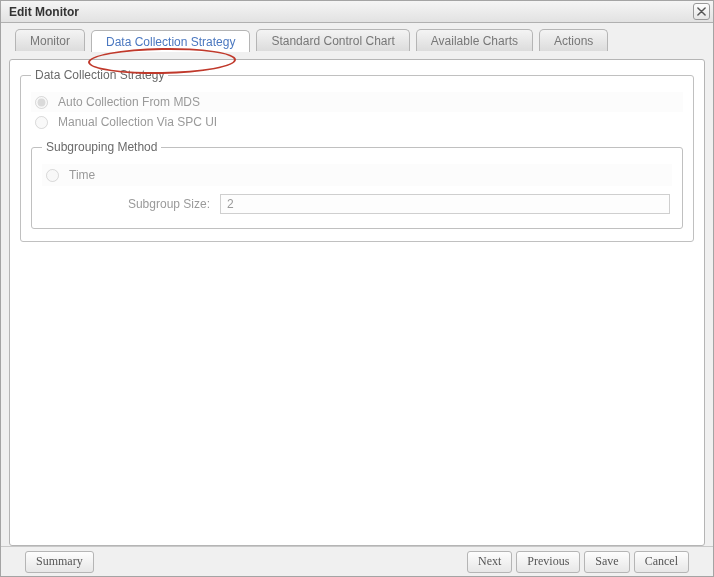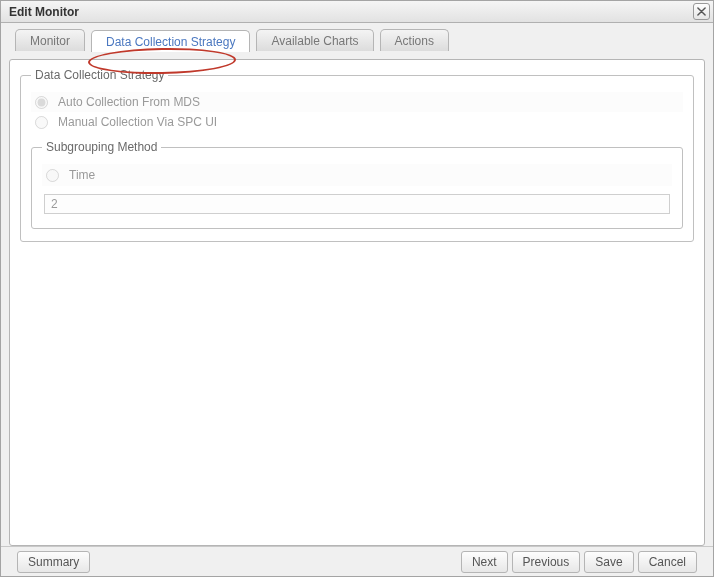--- a/index.html
+++ b/index.html
@@ -150,21 +150,22 @@
     color: #9a9a9a;
     background: #fdfdfd;
     font-size: 12px;
   }
   .footer {
     height: 30px;
     border-top: 1px solid #c9c9c9;
     background: #f0f0f0;
     display: flex;
     align-items: center;
-    padding: 0 16px;
+    padding: 0 24px;
+    font-family: Liberation Serif, serif;
   }
   .footer .spacer { flex: 1; }
   .btn {
     background: linear-gradient(#fdfdfd, #e7e7e7);
     border: 1px solid #b5b5b5;
     border-radius: 3px;
     padding: 3px 10px;
     color: #555;
     font-size: 12px;
     cursor: pointer;
@@ -208,20 +209,23 @@
     <div class="ring"></div>
 
     <div class="tabstrip">
       <div class="tab">
         <span>Monitor</span>
       </div>
       <div class="tab active">
         <span>Data Collection Strategy</span>
       </div>
       <div class="tab">
+        <span>Standard Control Chart</span>
+      </div>
+      <div class="tab">
         <span>Available Charts</span>
       </div>
       <div class="tab">
         <span>Actions</span>
       </div>
     </div>
 
     <div class="panel">
 
       <fieldset>
@@ -240,20 +244,21 @@
           <legend>Subgrouping Method</legend>
 
           <div class="subgroup-body">
             <div class="subgroup-top">
               <div class="opt">
                 <input type="radio" name="subg" disabled="" style="">
                 <span>Time</span>
               </div>
             </div>
             <div class="size-row">
+              <label>Subgroup Size:</label>
               <input type="text" disabled="" value="2" style="">
             </div>
           </div>
         </fieldset>
 
       </fieldset>
 
     </div>
   </div>
 

